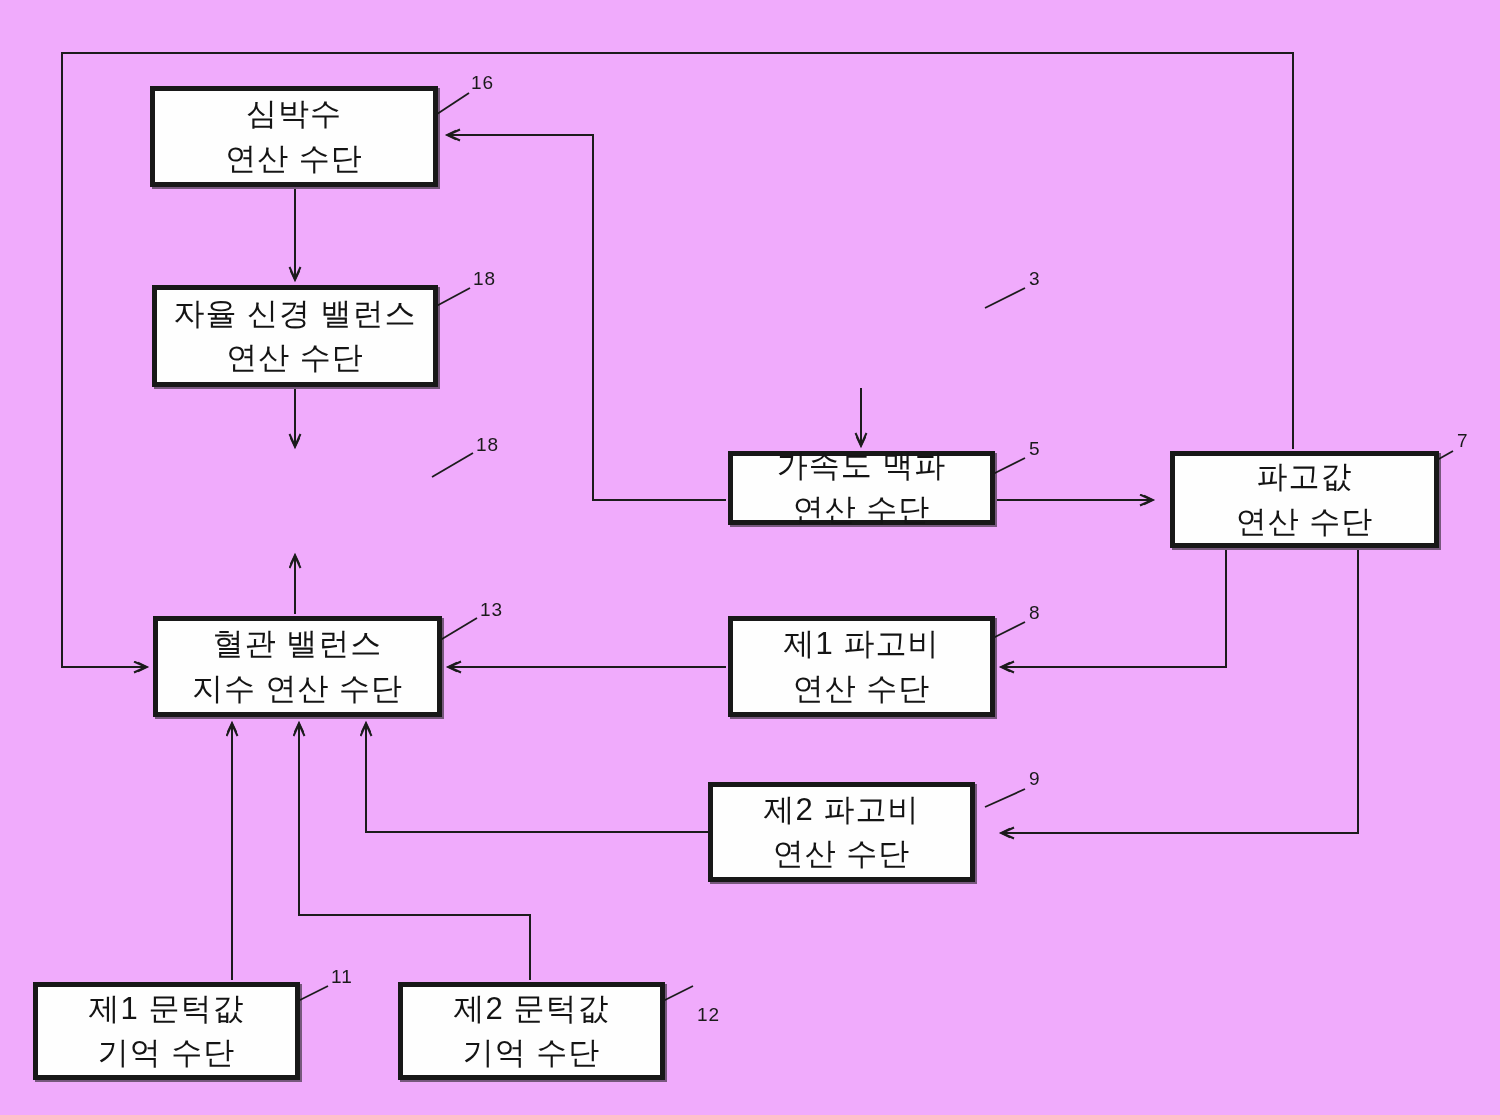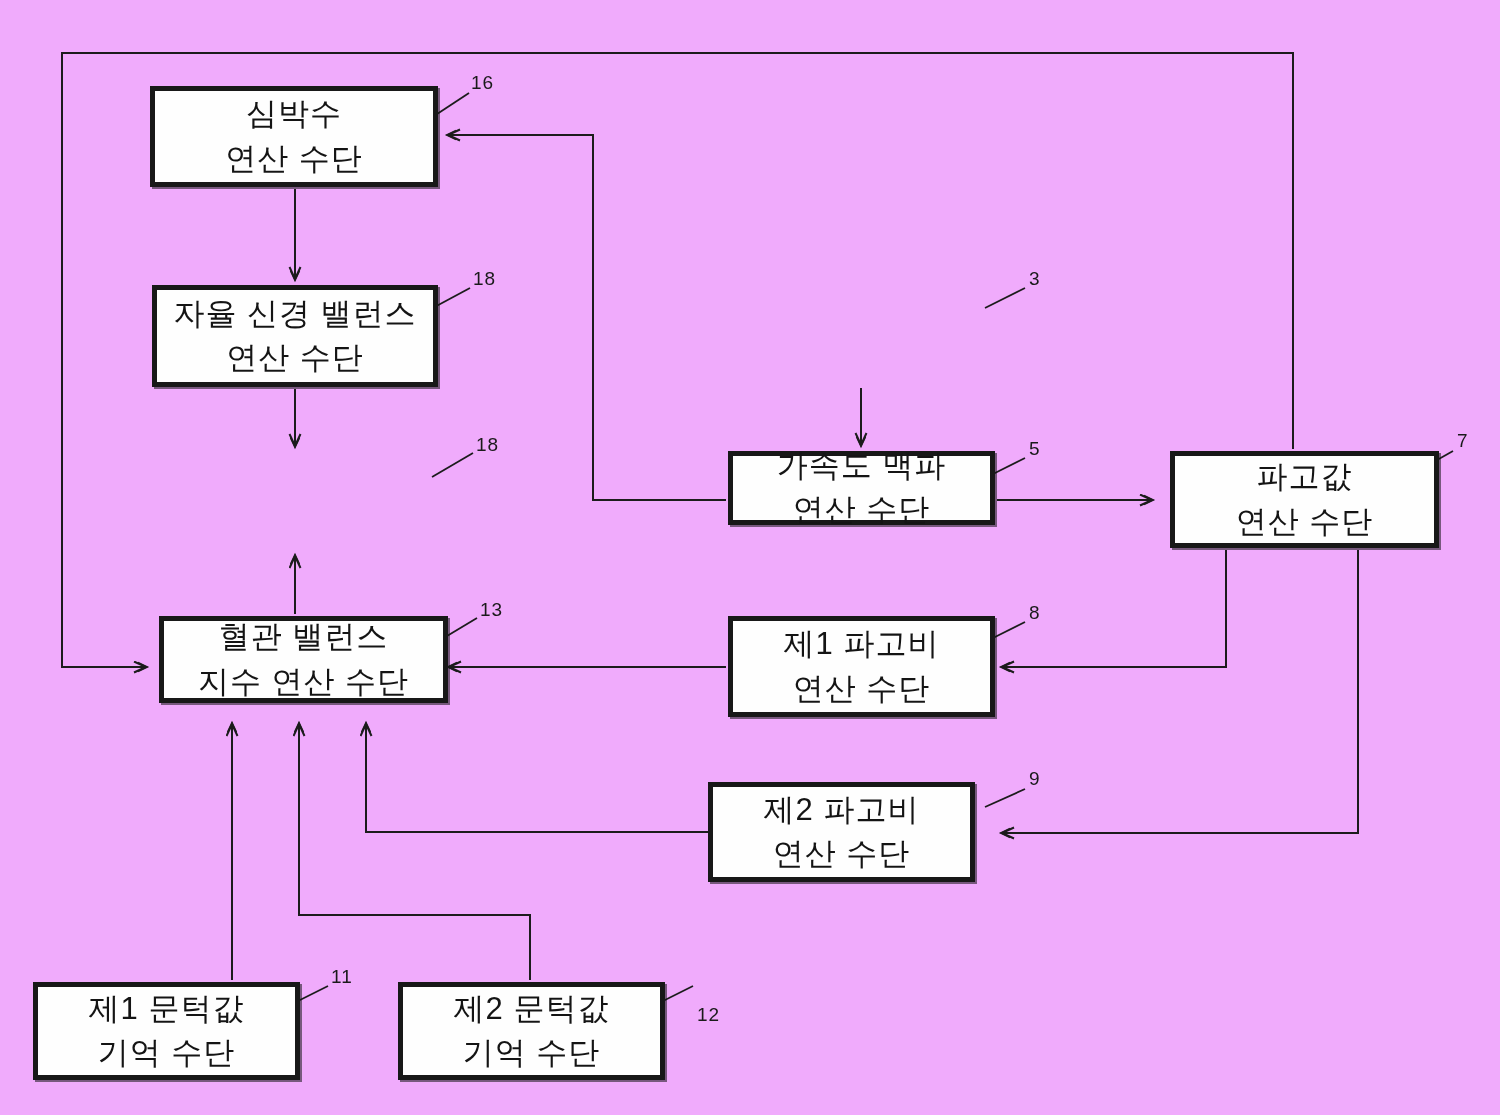--- a/index.html
+++ b/index.html
@@ -105,21 +105,21 @@
     <span>심박수
 연산 수단</span>
   </div>
 
   <div class="box" style="left:152px; top:285px; width:286px; height:102px;">
     <span>자율 신경 밸런스
 연산 수단</span>
   </div>
 
 
-  <div class="box" style="left:159px; top:616px; width:289px; height:87px;">
+  <div class="box" style="left:153px; top:616px; width:289px; height:101px;">
     <span>혈관 밸런스
 지수 연산 수단</span>
   </div>
 
 
   <div class="box" style="left:728px; top:451px; width:267px; height:74px;justify-content:center;">
     <span>가속도 맥파
 연산 수단</span>
   </div>
 

